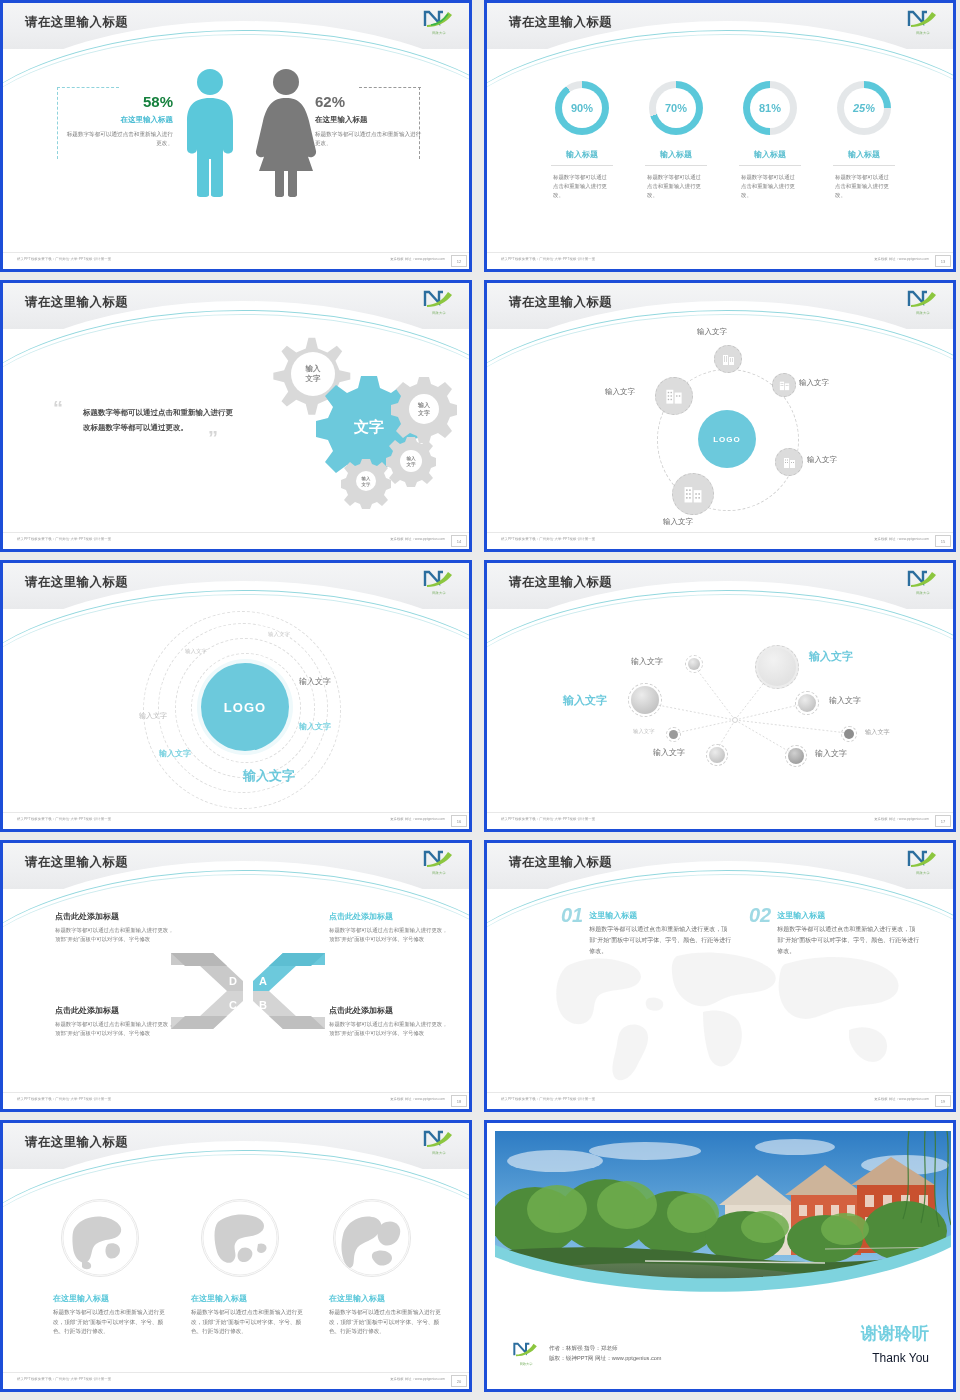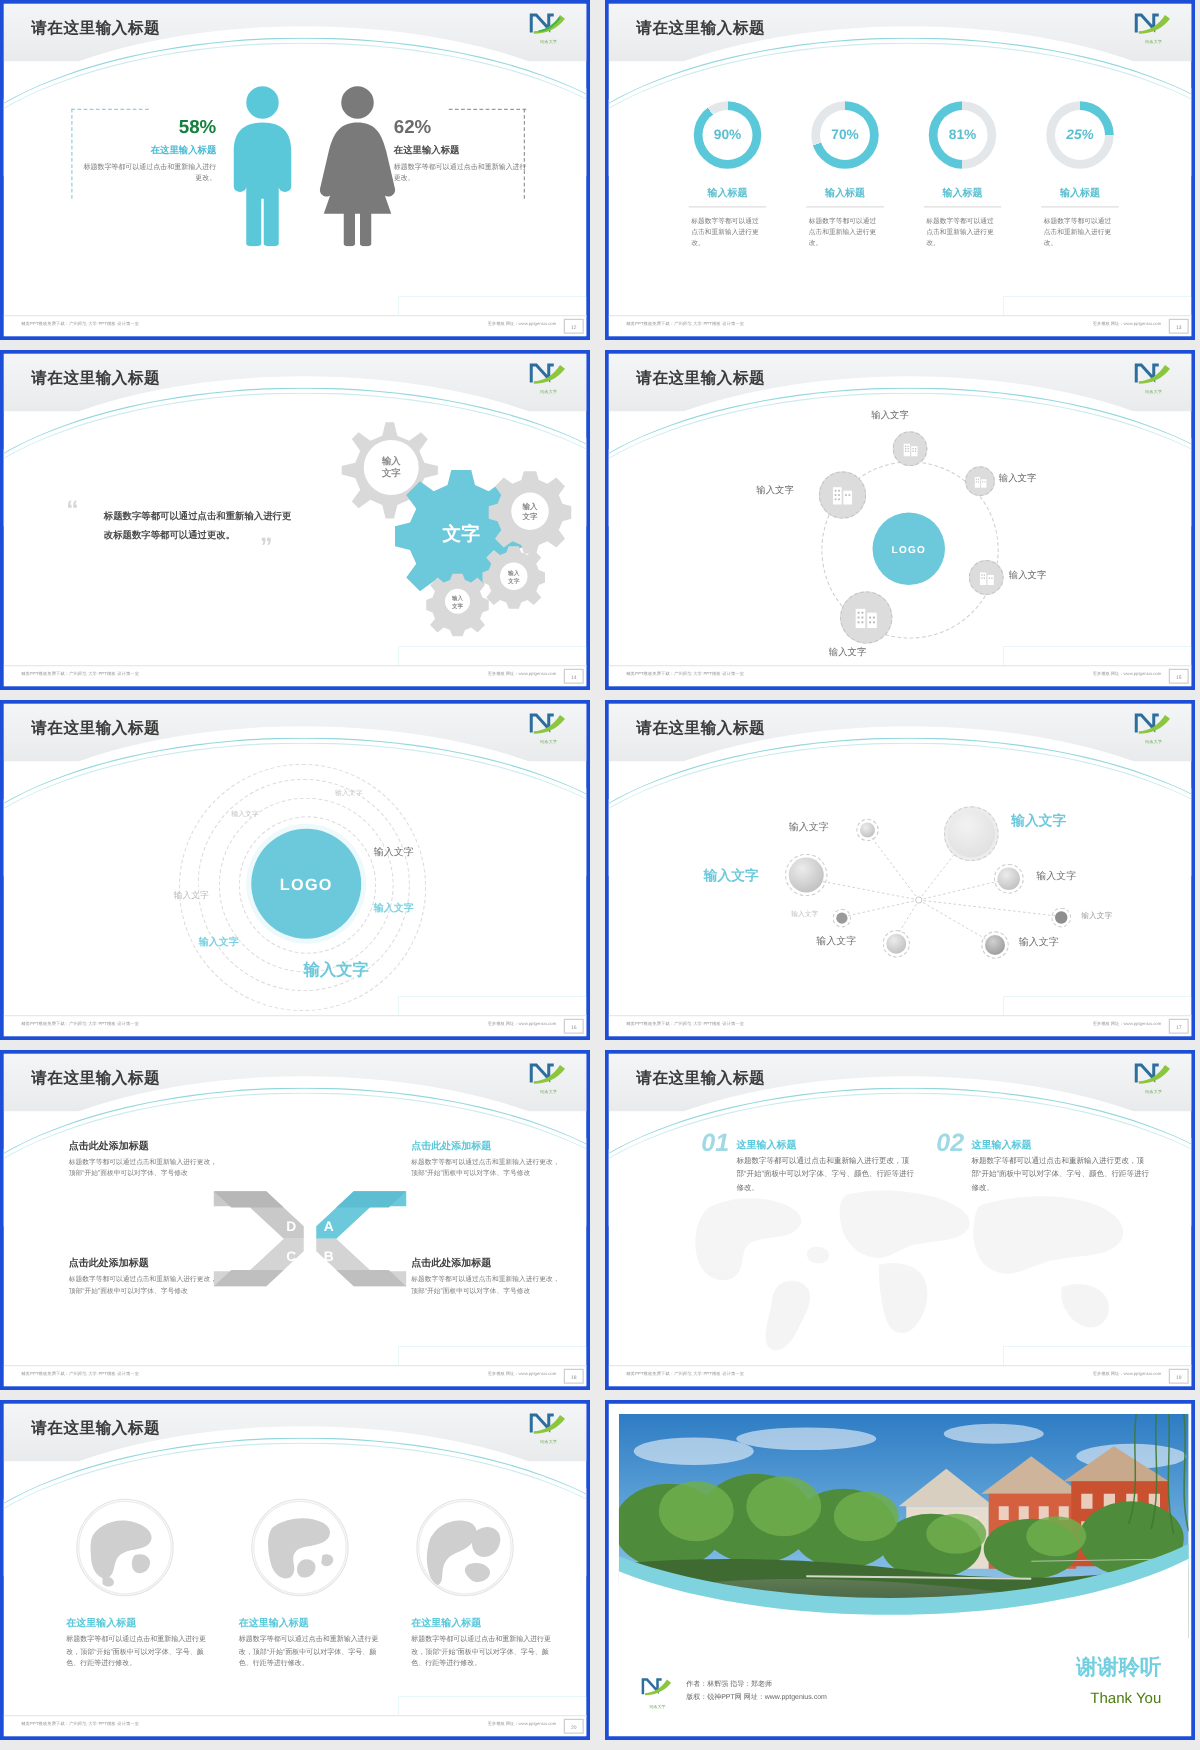--- a/index.html
+++ b/index.html
@@ -142,21 +142,21 @@
   
   .bignum{font-size:20px;font-weight:700;color:#9fd9e4;font-style:italic;line-height:1;}
   .mapbg{position:absolute;left:40px;top:95px;width:400px;height:150px;opacity:.35;}
 
   
   .globe{position:absolute;width:76px;height:76px;border-radius:50%;border:1px solid #e6e6e6;overflow:hidden;}
 
   
   .photo{position:absolute;left:8px;top:8px;width:456px;height:180px;overflow:hidden;}
   .thanks-cn{position:absolute;right:24px;bottom:44px;font-size:17px;font-weight:700;color:#73cfe0;}
-  .thanks-en{position:absolute;right:24px;bottom:24px;font-size:12px;color:#4d7c0f;}
+  .thanks-en{position:absolute;right:24px;bottom:24px;font-size:12px;color:#0f172a;}
   .credit{position:absolute;left:62px;bottom:26px;font-size:5.6px;line-height:10px;color:#666;}
 </style>
 </head>
 <body>
 
 <div class="deck">
 
   <div class="slide">
     <div class="hdr-band"></div>
     <div class="hdr-curve"></div>

